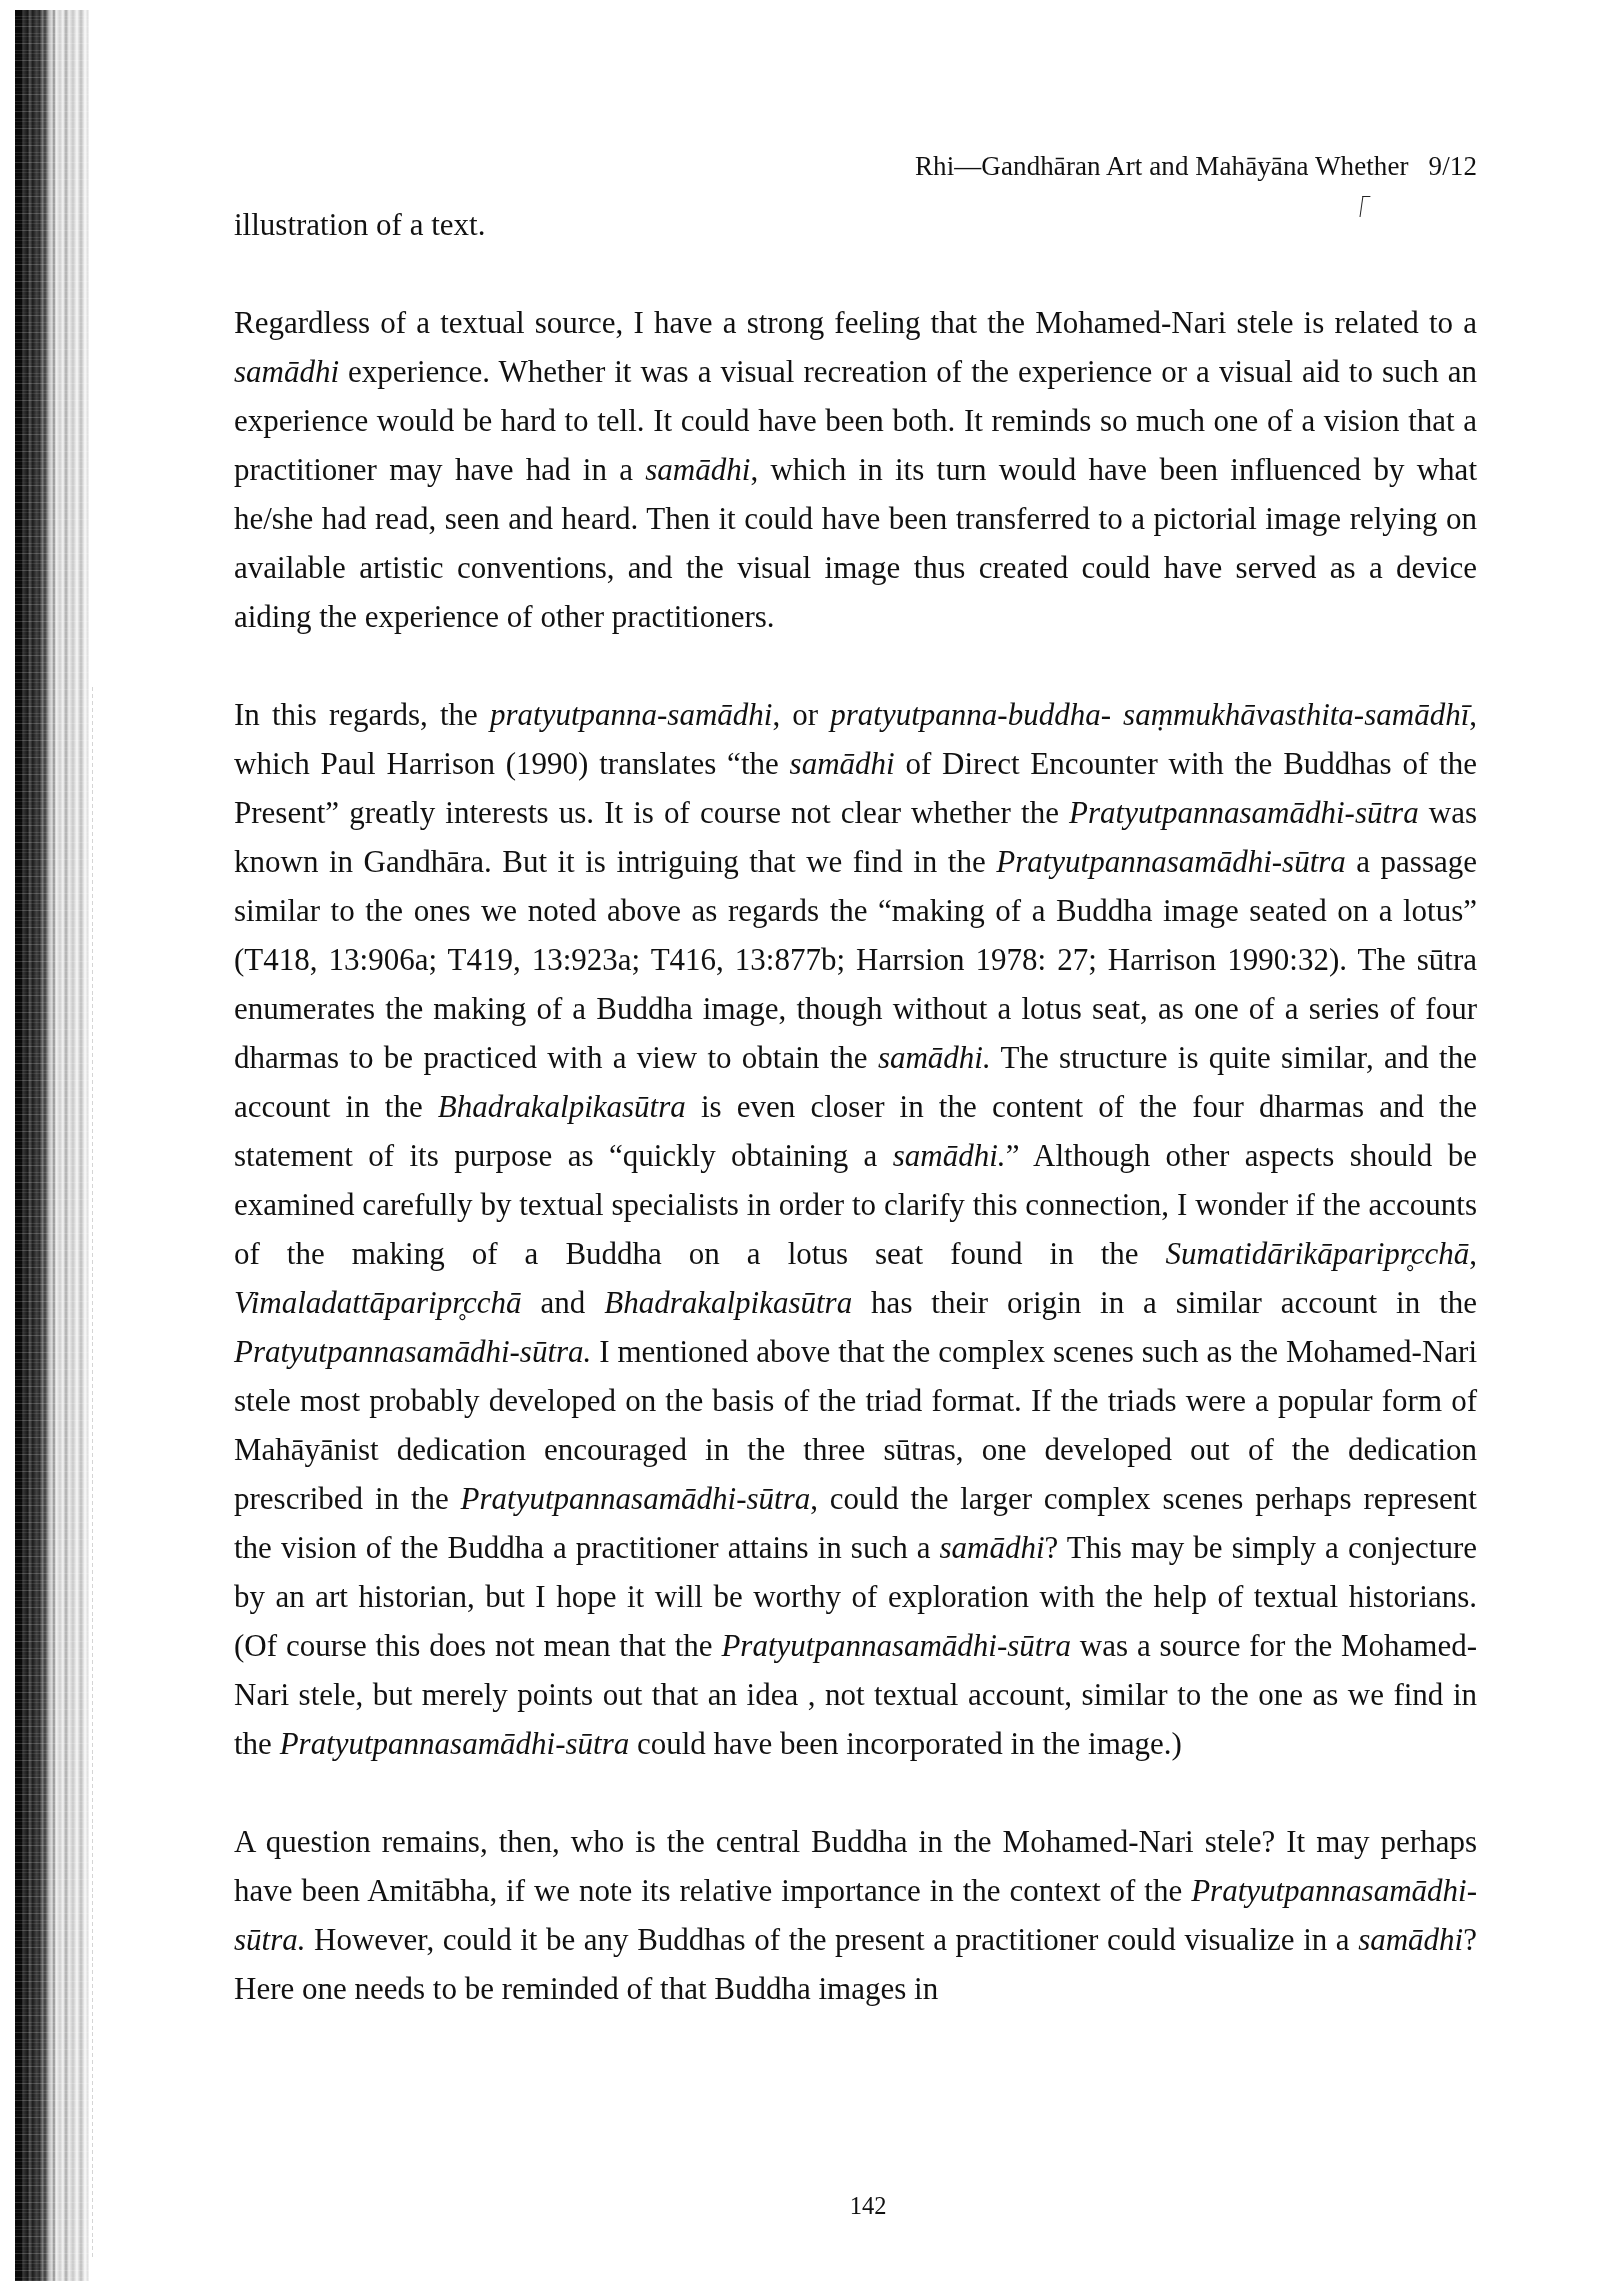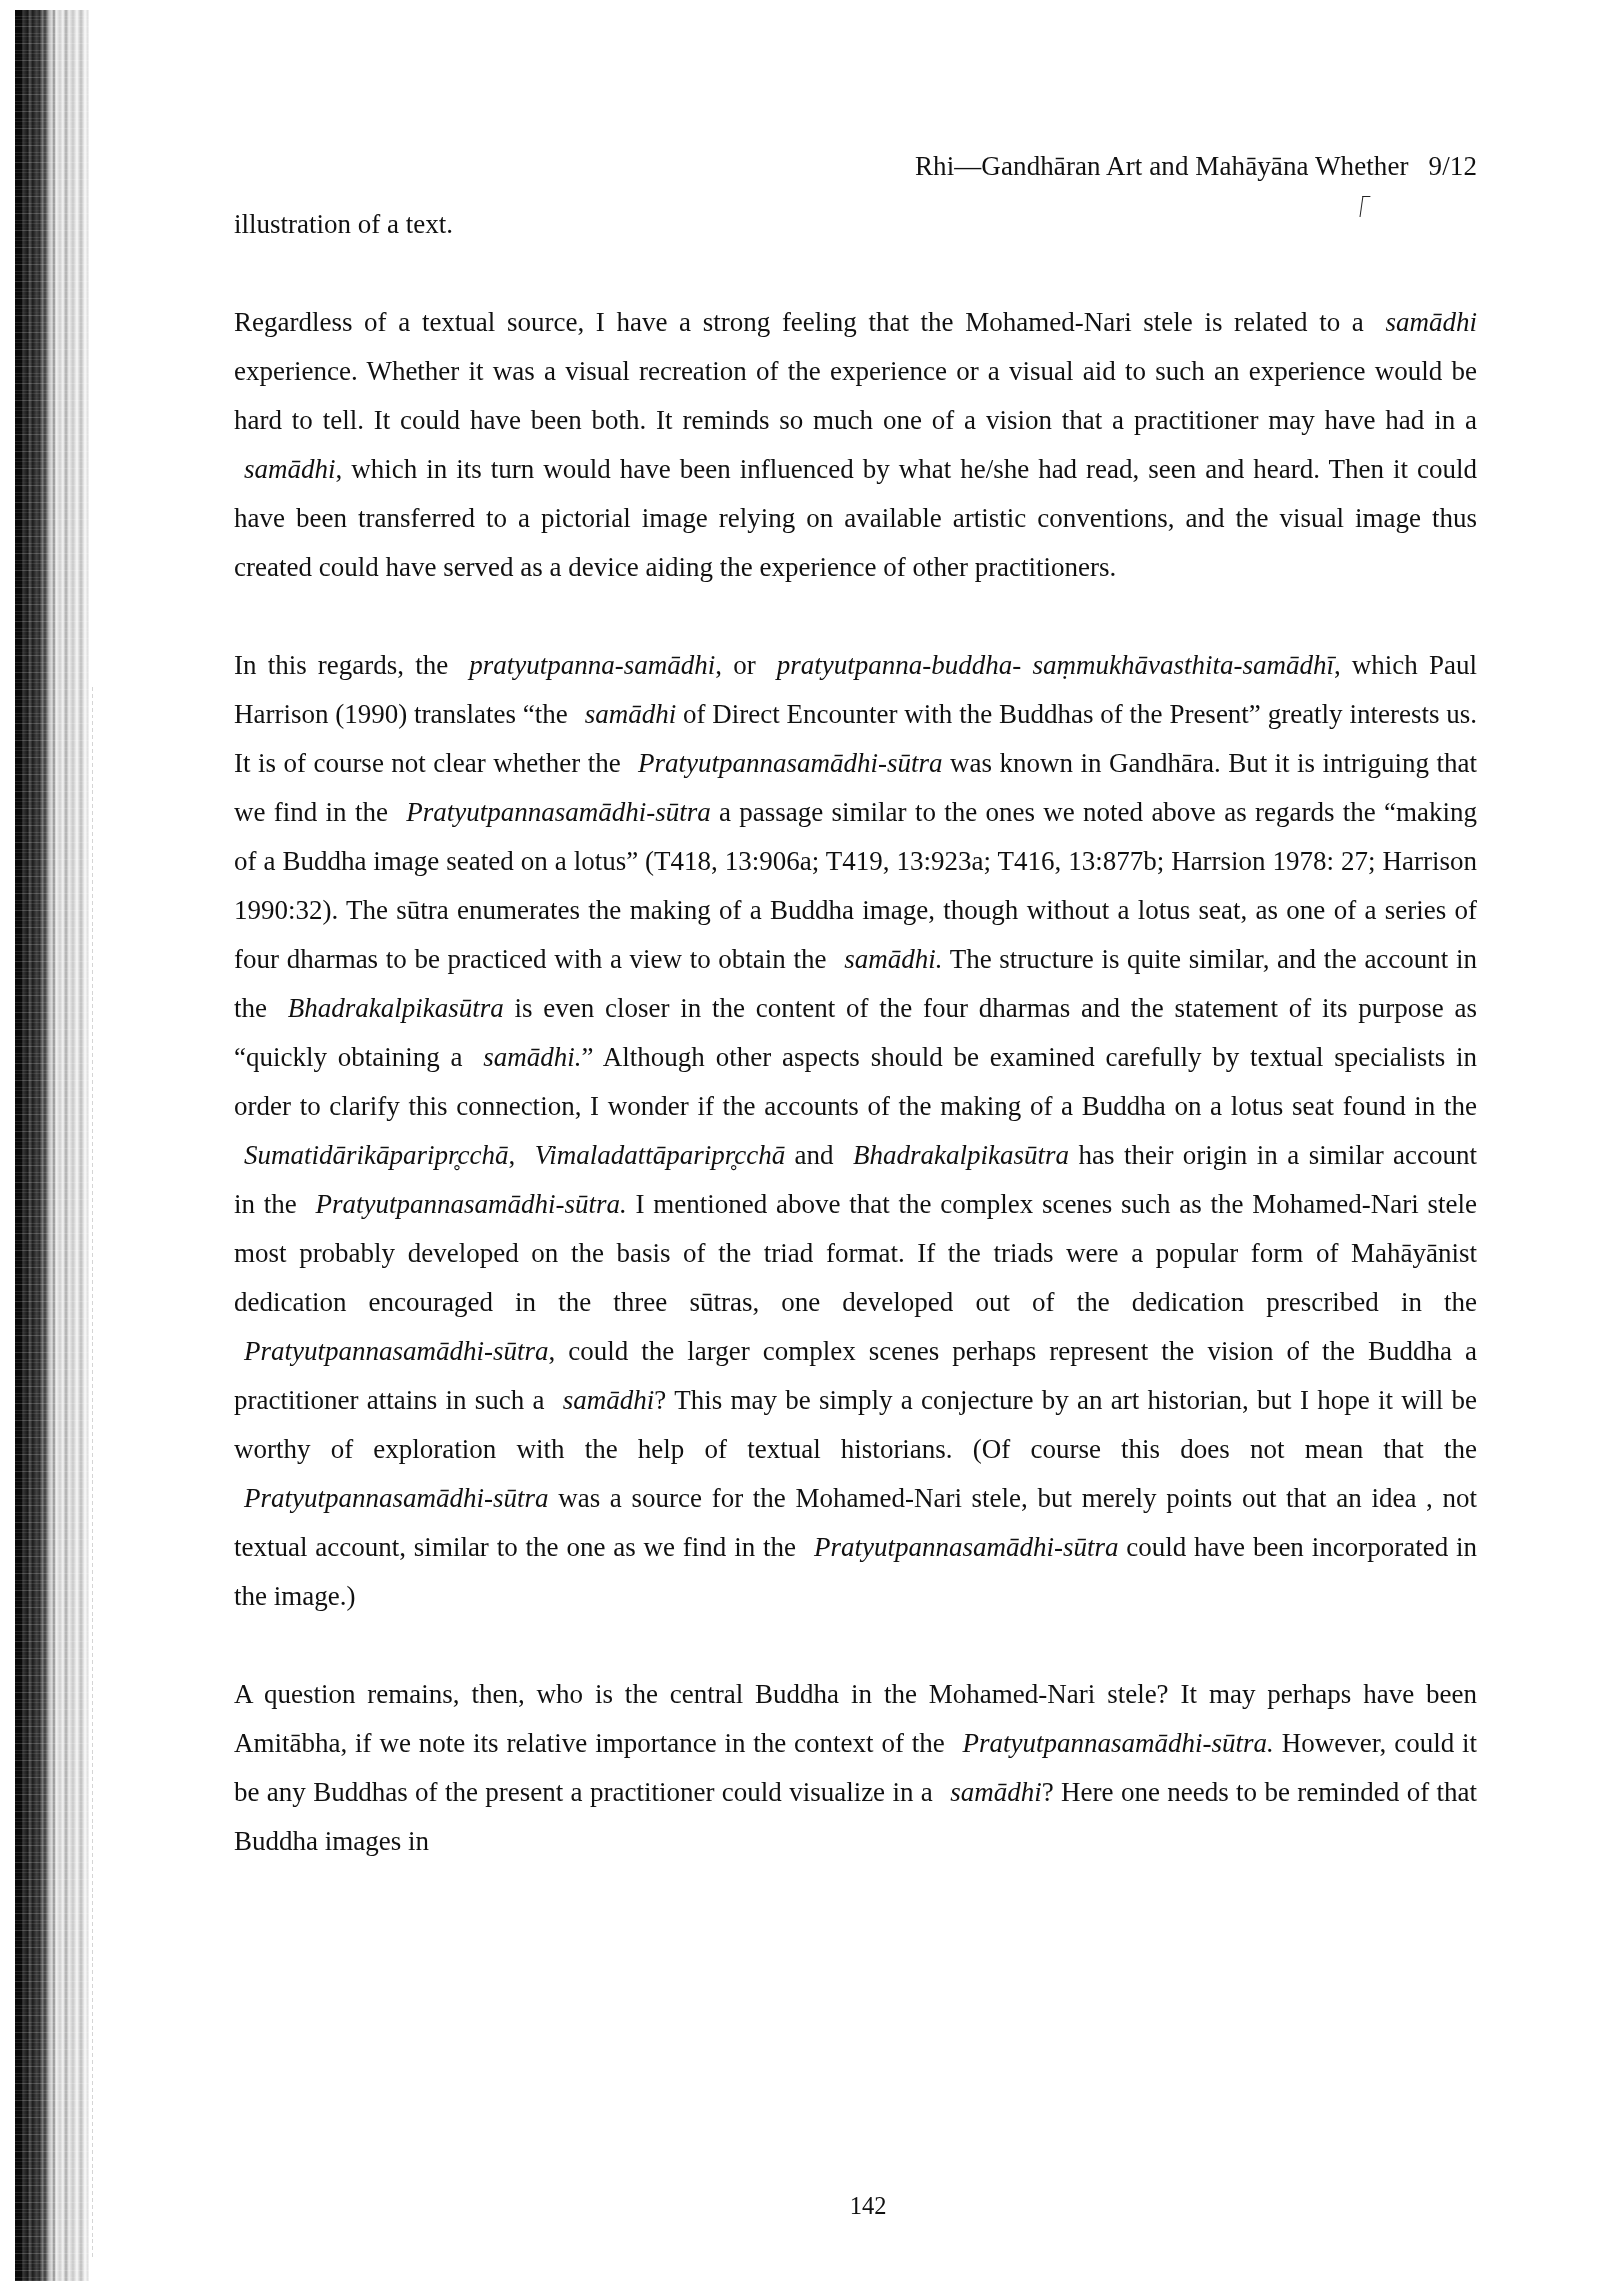--- a/index.html
+++ b/index.html
@@ -64,34 +64,33 @@
       letter-spacing: 0.1px;
     }
     .running-header .folio {
       margin-left: 20px;
     }
     .text-column {
       position: absolute;
       left: 234px;
       width: 1243px;
       top: 200px;
-      font-size: 27px;
+      font-size: 31px;
       line-height: 49px;
     }
     .text-column p {
       margin: 0;
       text-align: justify;
       text-align-last: left;
     }
     .text-column p.para {
       margin-top: 49px;
     }
     .text-column em {
       font-style: italic;
-      margin-left: 10px;
     }
     .page-number {
       position: absolute;
       top: 2186px;
       left: 0;
       width: 1736px;
       text-align: center;
       font-size: 24.5px;
       line-height: 39px;
     }

